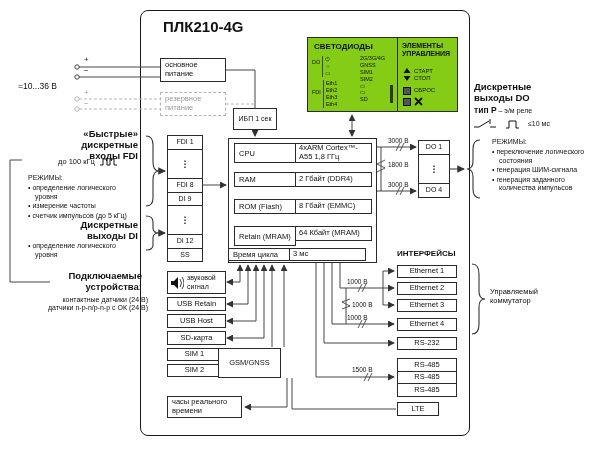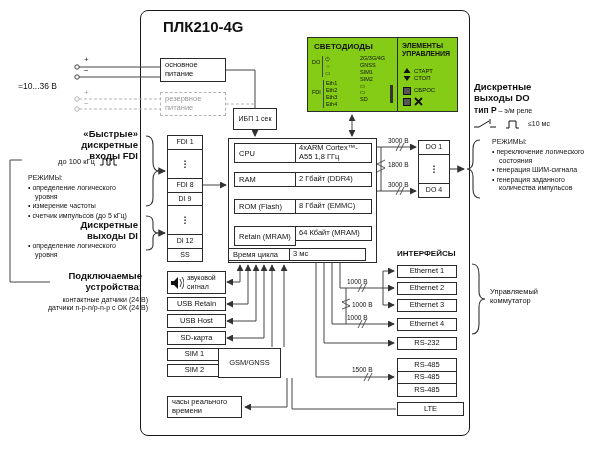--- a/index.html
+++ b/index.html
@@ -316,20 +316,20 @@
   <div class="box" style="left:397px;top:265px;width:60px;height:13px;">Ethernet 1</div>
   <div class="box" style="left:397px;top:282px;width:60px;height:13px;">Ethernet 2</div>
   <div class="box" style="left:397px;top:299px;width:60px;height:13px;">Ethernet 3</div>
   <div class="box" style="left:397px;top:318px;width:60px;height:13px;">Ethernet 4</div>
   <div class="box" style="left:397px;top:337px;width:60px;height:13px;">RS-232</div>
   <div class="box" style="left:397px;top:358px;width:60px;height:39px;flex-direction:column;align-items:stretch;padding:0;">
     <div class="iorow" style="height:13px;font-size:7.5px;">RS-485</div>
     <div class="iorow" style="height:13px;font-size:7.5px;">RS-485</div>
     <div class="iorow" style="height:13px;font-size:7.5px;border-bottom:none;">RS-485</div>
   </div>
-  <div class="box" style="left:397px;top:402px;width:67px;height:14px;">LTE</div>
+  <div class="box" style="left:397px;top:402px;width:42px;height:14px;">LTE</div>
 
   <div class="txt" style="left:490px;top:288px;font-size:7.5px;">
     <div>Управляемый</div>
     <div>коммутатор</div>
   </div>
 
 </div>
 
 </body></html>

